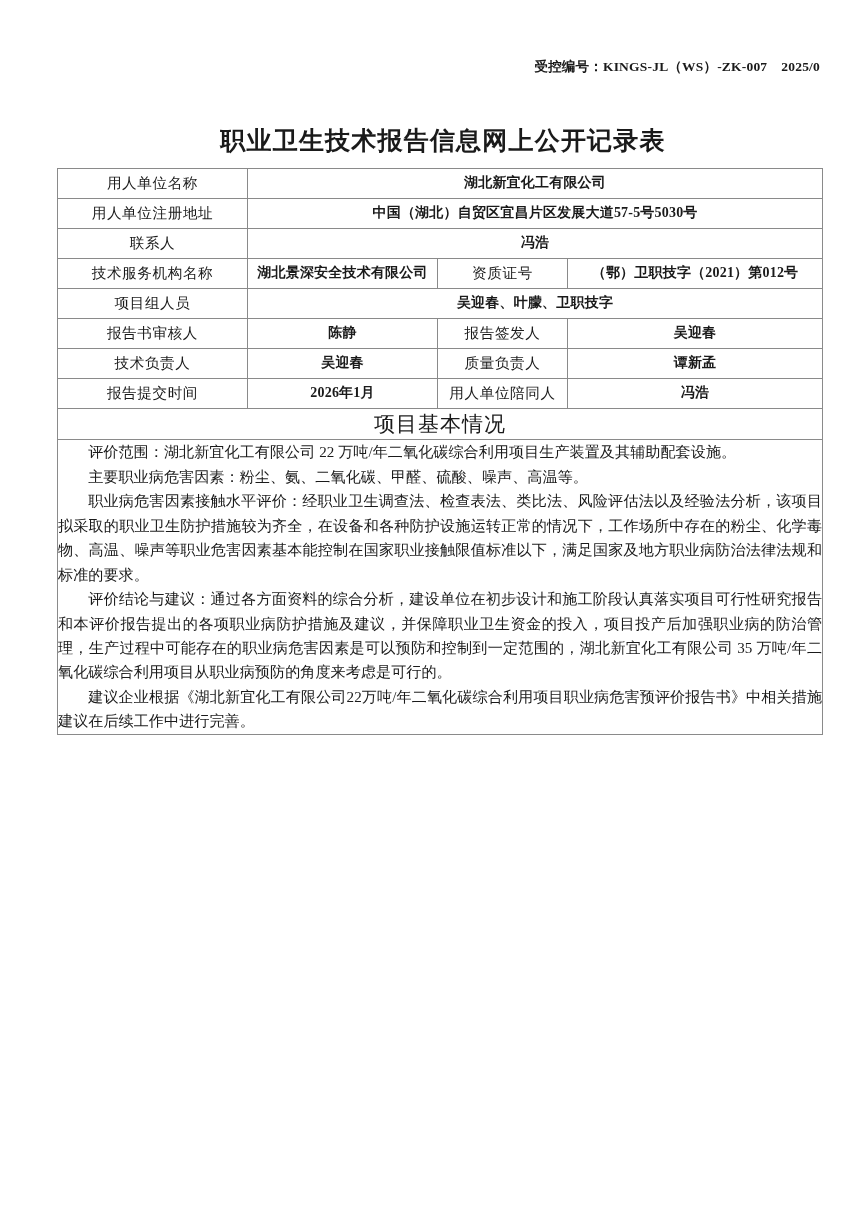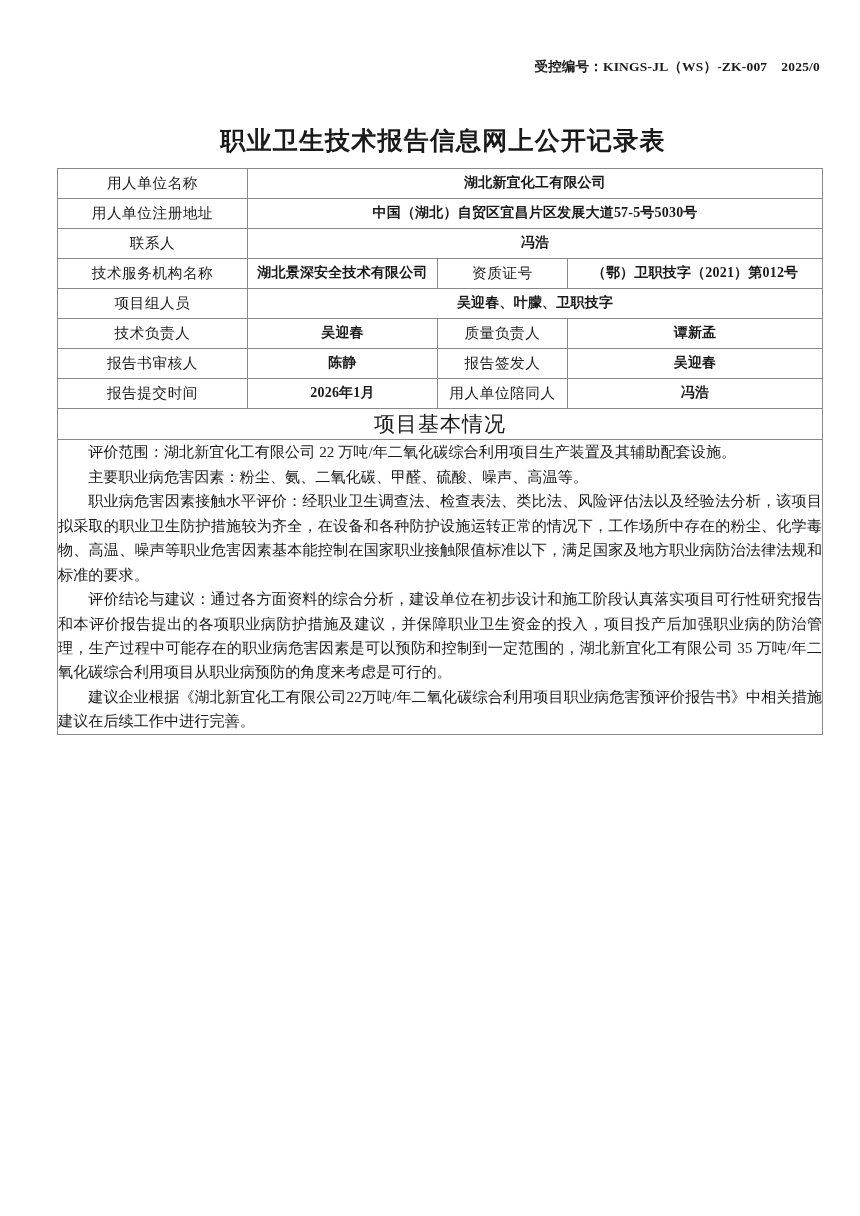--- a/index.html
+++ b/index.html
@@ -147,31 +147,31 @@
         <td class="val cell-pad">（鄂）卫职技字（2021）第012号</td>
       </tr>
 
 
       <tr class="row-h">
         <td class="lbl cell-pad">项目组人员</td>
         <td class="val cell-pad" colspan="3">吴迎春、叶朦、卫职技字</td>
       </tr>
 
       <tr class="row-h">
+        <td class="lbl cell-pad">报告书审核人</td>
+        <td class="val cell-pad">陈静</td>
+        <td class="lbl cell-pad">报告签发人</td>
+        <td class="val cell-pad">吴迎春</td>
+      </tr>
+
+      <tr class="row-h">
         <td class="lbl cell-pad">技术负责人</td>
         <td class="val cell-pad">吴迎春</td>
         <td class="lbl cell-pad">质量负责人</td>
         <td class="val cell-pad">谭新孟</td>
-      </tr>
-
-      <tr class="row-h">
-        <td class="lbl cell-pad">报告书审核人</td>
-        <td class="val cell-pad">陈静</td>
-        <td class="lbl cell-pad">报告签发人</td>
-        <td class="val cell-pad">吴迎春</td>
       </tr>
 
       <tr class="row-h">
         <td class="lbl cell-pad">报告提交时间</td>
         <td class="val cell-pad">2026年1月</td>
         <td class="lbl cell-pad">用人单位陪同人</td>
         <td class="val cell-pad">冯浩</td>
       </tr>
 
       <tr>

